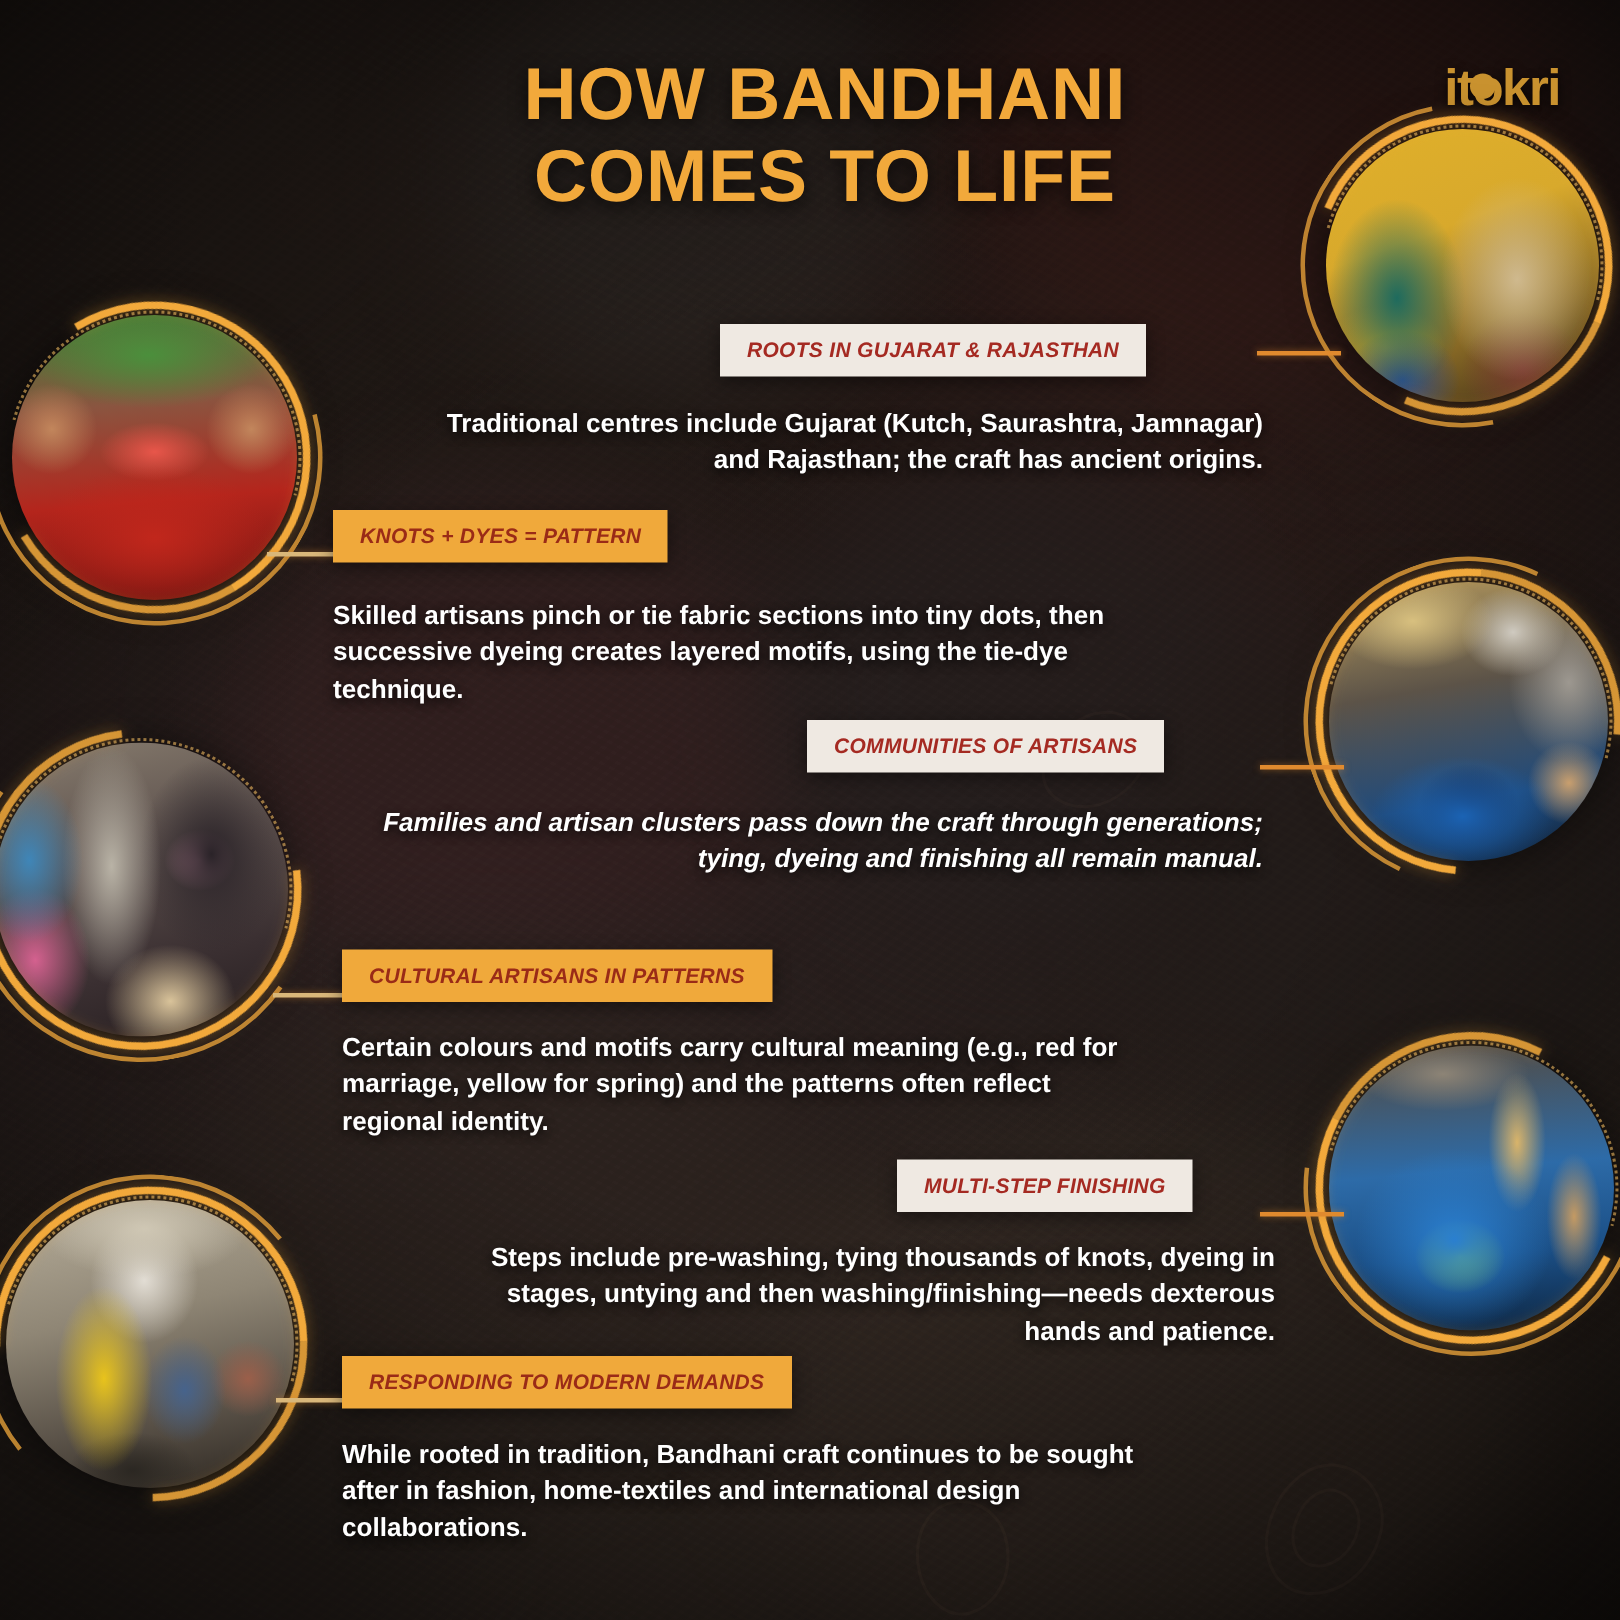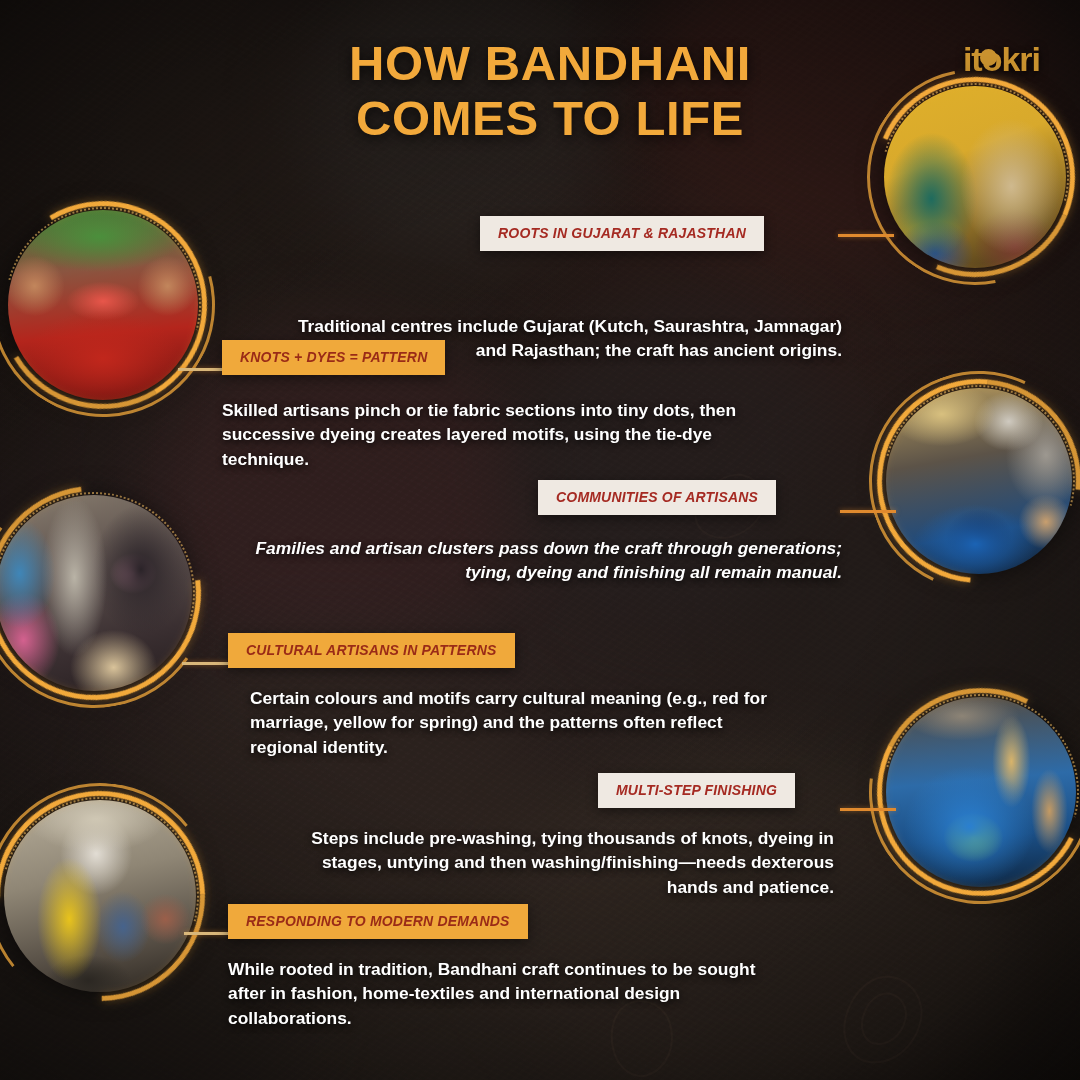--- a/index.html
+++ b/index.html
@@ -234,35 +234,35 @@
            radial-gradient(ellipse 30% 18% at 44% 94%, #2b2722 0%, rgba(43,39,34,0) 74%),
            linear-gradient(168deg,#b7ae9b 0%, #8f8675 40%, #5a5248 72%, #2a241e 100%);">
     </div>
     <div class="ring" style="transform:rotate(-46deg);"></div>
     <div class="ring2" style="transform:rotate(96deg);"></div>
     <div class="ring3"></div>
   </div>
 
   <div class="conn" style="left:838px;top:234px;width:56px;"></div>
   <div class="pill cream" style="left:480px;top:216px;">ROOTS IN GUJARAT &amp; RAJASTHAN</div>
-  <div class="body r" style="left:280px;top:270px;width:562px;margin-top:44px;">Traditional centres include Gujarat (Kutch, Saurashtra, Jamnagar) and Rajasthan; the craft has ancient origins.</div>
+  <div class="body r" style="left:280px;top:270px;width:562px;">Traditional centres include Gujarat (Kutch, Saurashtra, Jamnagar) and Rajasthan; the craft has ancient origins.</div>
 
   <div class="conn tan" style="left:178px;top:368px;width:46px;"></div>
   <div class="pill gold" style="left:222px;top:340px;">KNOTS + DYES = PATTERN</div>
   <div class="body l" style="left:222px;top:398px;width:520px;">Skilled artisans pinch or tie fabric sections into tiny dots, then successive dyeing creates layered motifs, using the tie-dye technique.</div>
 
   <div class="conn" style="left:840px;top:510px;width:56px;"></div>
   <div class="pill cream" style="left:538px;top:480px;">COMMUNITIES OF ARTISANS</div>
   <div class="body r" style="left:244px;top:536px;width:598px;font-style:italic;">Families and artisan clusters pass down the craft through generations; tying, dyeing and finishing all remain manual.</div>
 
   <div class="conn tan" style="left:182px;top:662px;width:46px;"></div>
   <div class="pill gold" style="left:228px;top:633px;">CULTURAL ARTISANS IN PATTERNS</div>
-  <div class="body l" style="left:228px;top:686px;width:530px;margin-left:22px;">Certain colours and motifs carry cultural meaning (e.g., red for marriage, yellow for spring) and the patterns often reflect regional identity.</div>
+  <div class="body l" style="left:228px;top:686px;width:530px;">Certain colours and motifs carry cultural meaning (e.g., red for marriage, yellow for spring) and the patterns often reflect regional identity.</div>
 
   <div class="conn" style="left:840px;top:808px;width:56px;"></div>
   <div class="pill cream" style="left:598px;top:773px;">MULTI-STEP FINISHING</div>
-  <div class="body r" style="left:292px;top:826px;width:542px;">Steps include pre-washing, tying thousands of knots, dyeing in stages, untying and then washing/finishing—needs dexterous hands and patience.</div>
+  <div class="body r" style="left:308px;top:826px;width:542px;">Steps include pre-washing, tying thousands of knots, dyeing in stages, untying and then washing/finishing—needs dexterous hands and patience.</div>
 
   <div class="conn tan" style="left:184px;top:932px;width:44px;"></div>
   <div class="pill gold" style="left:228px;top:904px;">RESPONDING TO MODERN DEMANDS</div>
   <div class="body l" style="left:228px;top:957px;width:552px;">While rooted in tradition, Bandhani craft continues to be sought after in fashion, home-textiles and international design collaborations.</div>
 
 </div>
 
 </body></html>

